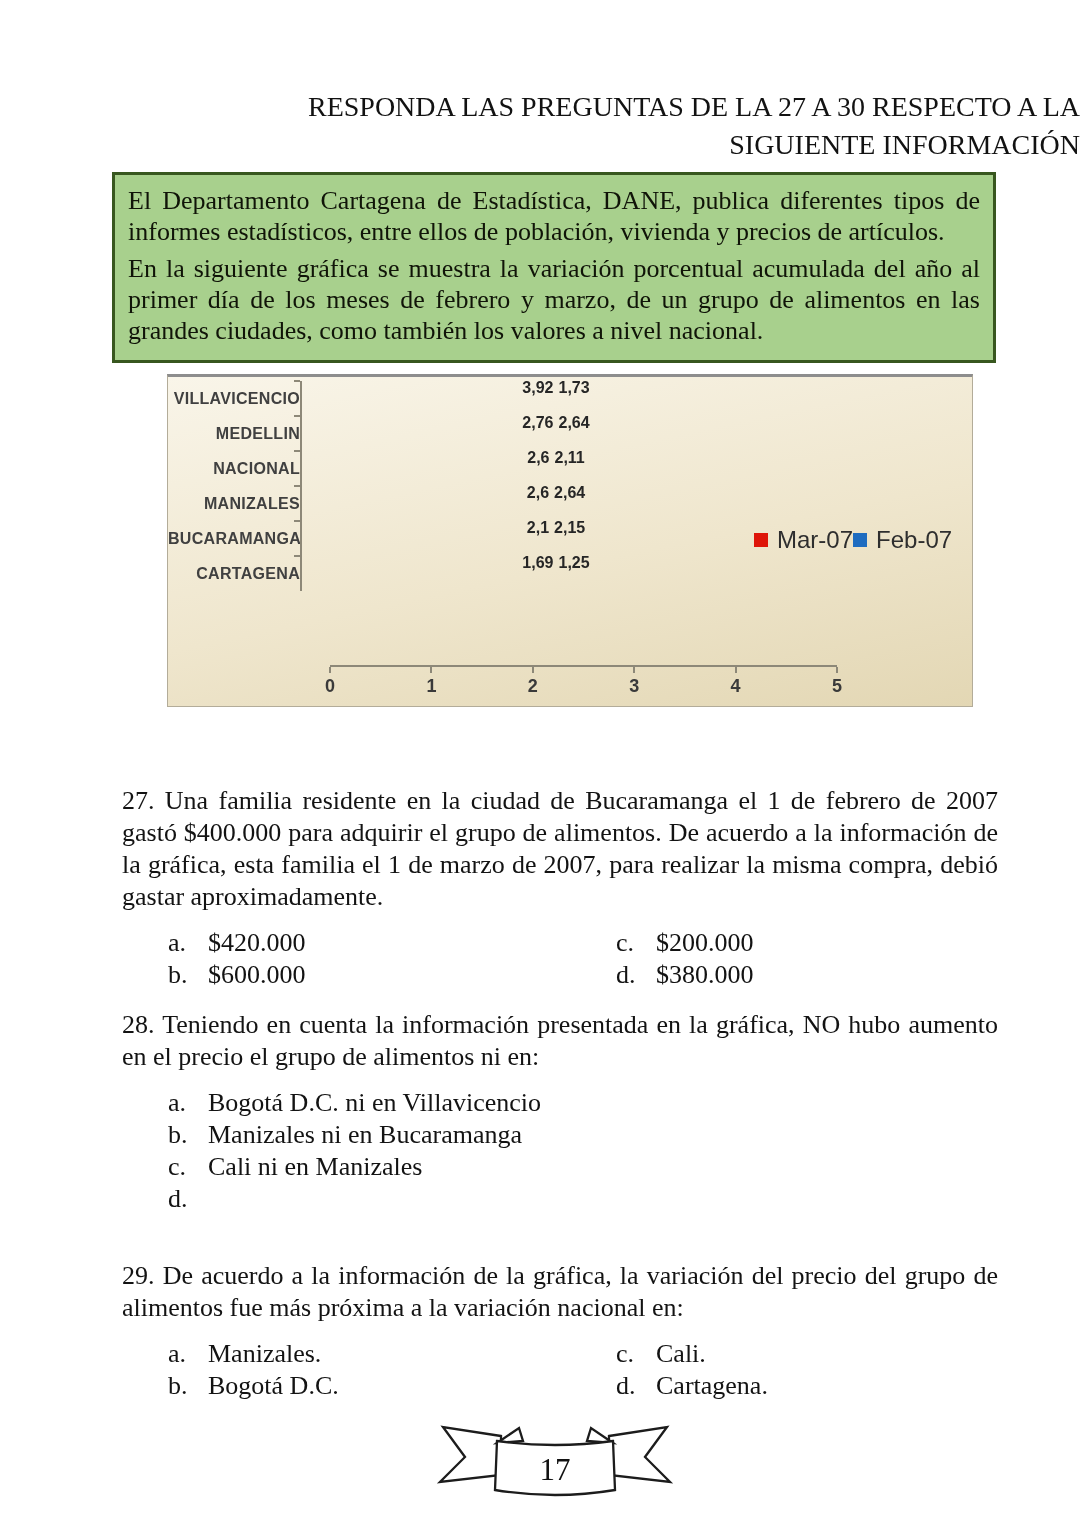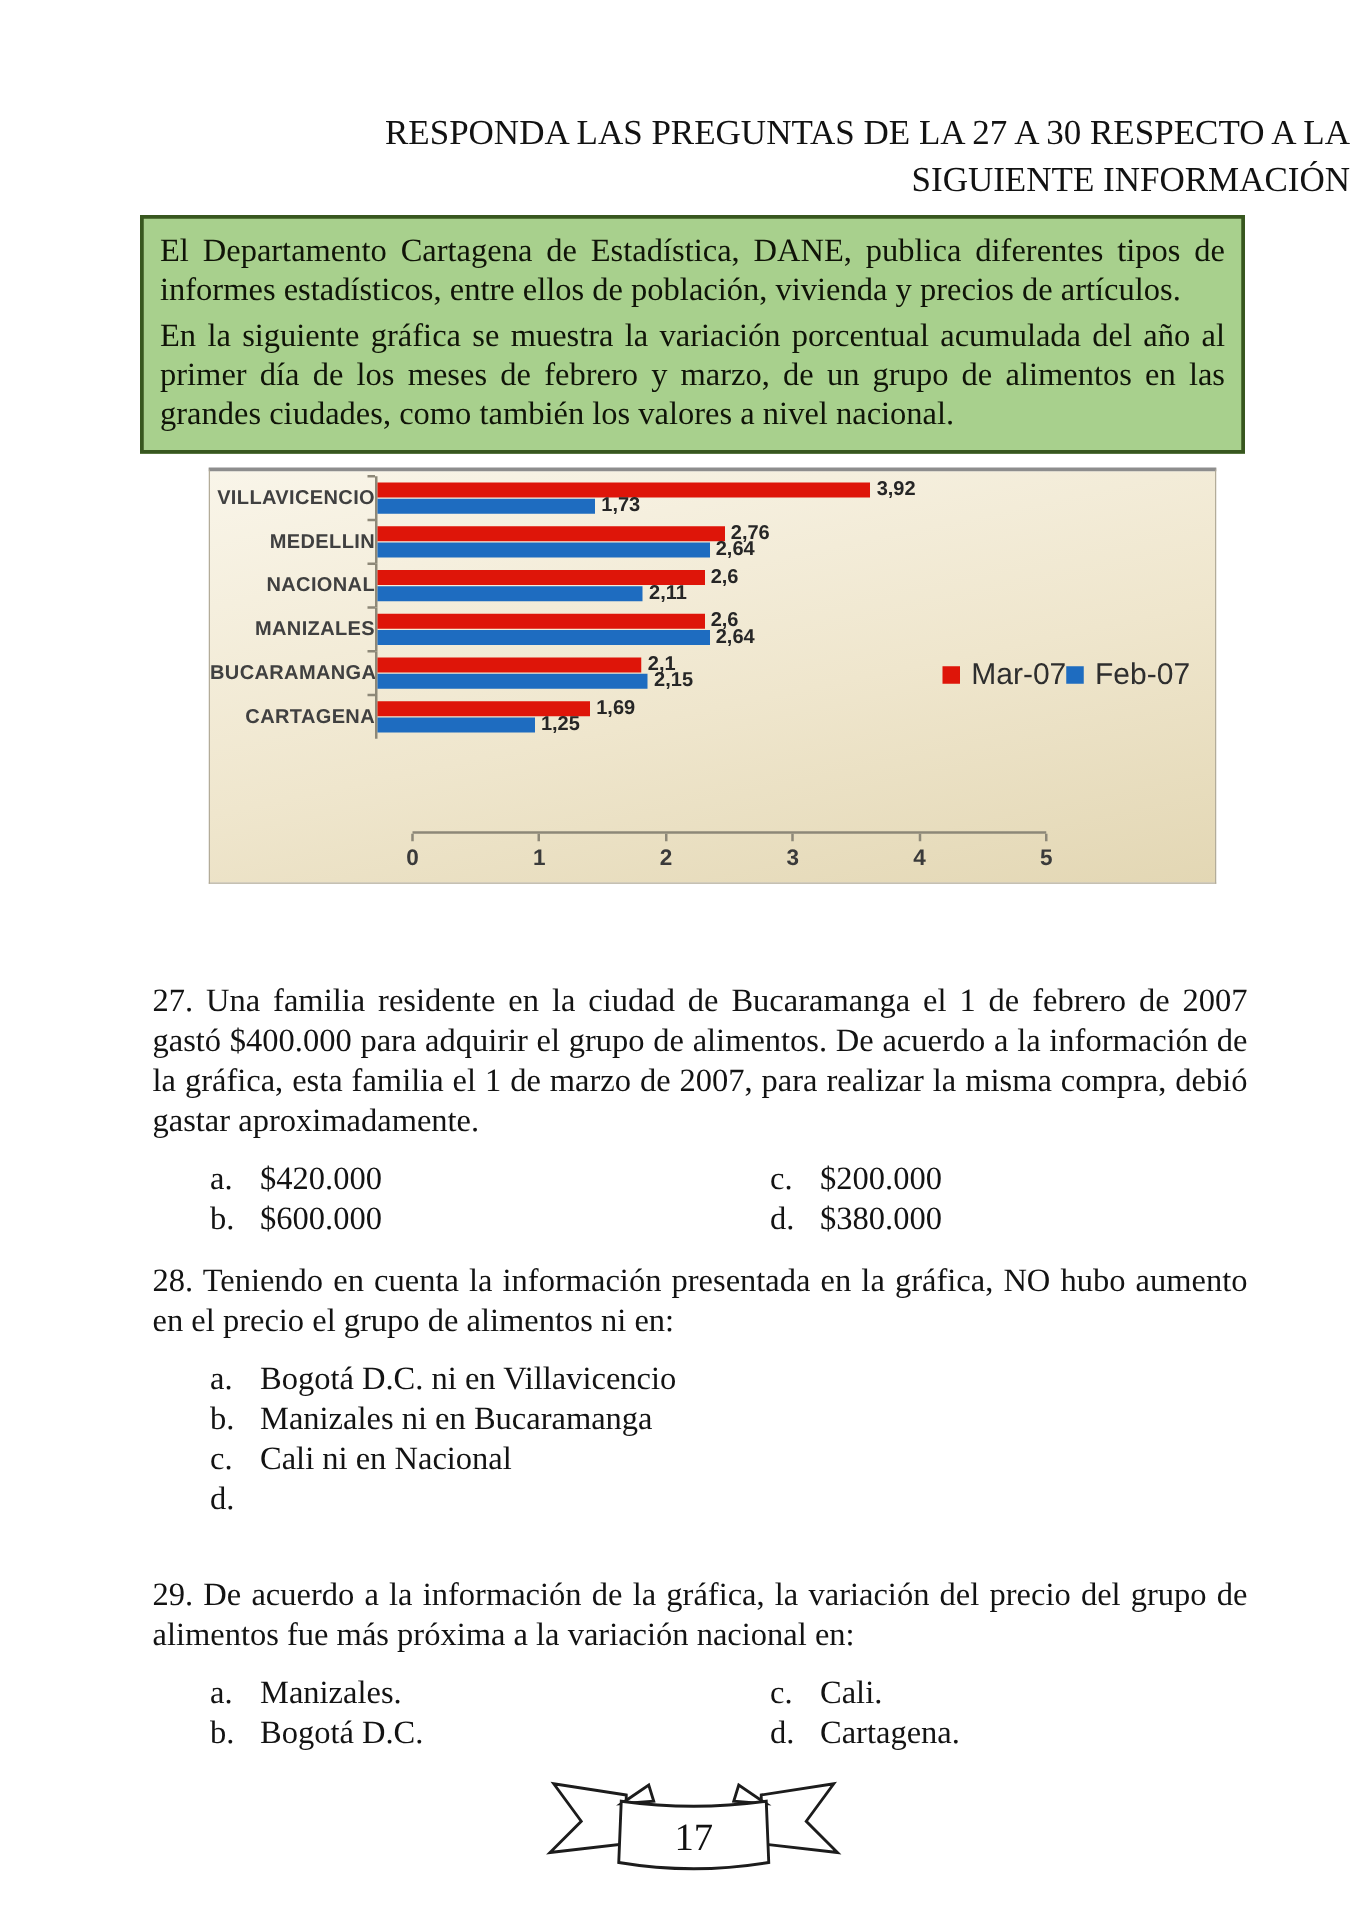--- a/index.html
+++ b/index.html
@@ -31,21 +31,21 @@
     border:1px solid #b3ac99; border-top:3px solid #8d8d8d;
     padding-top:4px; overflow:hidden;
   }
   .crow { display:flex; align-items:center; height:35px; }
   .clabel {
     width:132px; text-align:right; padding-right:0;
     font-family:"Liberation Sans", sans-serif; font-weight:bold;
     font-size:16px; color:#404040; letter-spacing:0.3px; white-space:nowrap;
   }
   .cbars { position:relative; width:505px; border-left:2px solid #8d8878; align-self:stretch;
-           display:flex; flex-direction:column; justify-content:center; }
+           display:flex; flex-direction:row; justify-content:center; }
   .cbars::before { content:""; position:absolute; left:-8px; top:-1px; width:6px; height:2px; background:#8d8878; }
   .bline { display:flex; align-items:center; height:13px; }
   .bar { height:12px; }
   .bval {
     font-family:"Liberation Sans", sans-serif; font-weight:bold;
     font-size:16px; color:#262626; margin-left:5px; white-space:nowrap;
   }
   .x-axis { position:absolute; left:162px; top:288px; width:507px; border-top:2px solid #8d8878; }
   .xtick { position:absolute; top:0; width:2px; height:6px; background:#8d8878; }
   .xnum {
@@ -217,21 +217,21 @@
       <div class="opt">
         <span class="olet">a.</span>
         <span class="otext">Bogotá D.C. ni en Villavicencio</span>
       </div>
       <div class="opt">
         <span class="olet">b.</span>
         <span class="otext">Manizales ni en Bucaramanga</span>
       </div>
       <div class="opt">
         <span class="olet">c.</span>
-        <span class="otext">Cali ni en Nacional</span>
+        <span class="otext">Cali ni en Manizales</span>
       </div>
       <div class="opt">
         <span class="olet">d.</span>
       </div>
     </div>
 </div>
 
 <div class="q" style="top:1220px">
   <span>29. De acuerdo a la información de la gráfica, la variación del precio del grupo de alimentos fue más próxima a la variación nacional en:</span>
   <div class="opts two">

